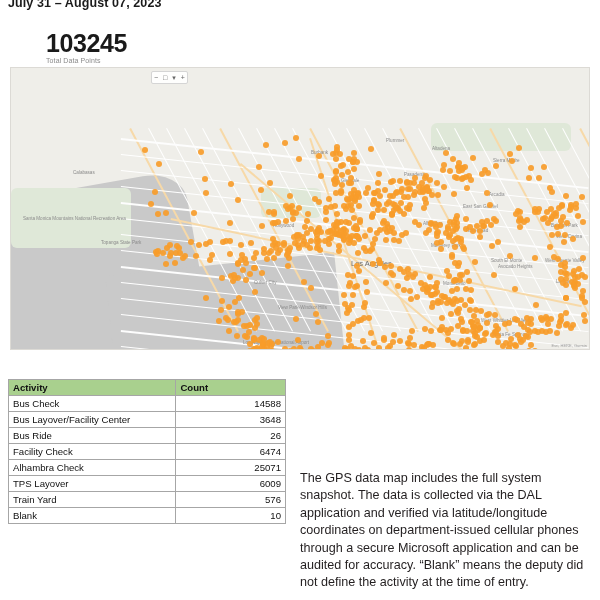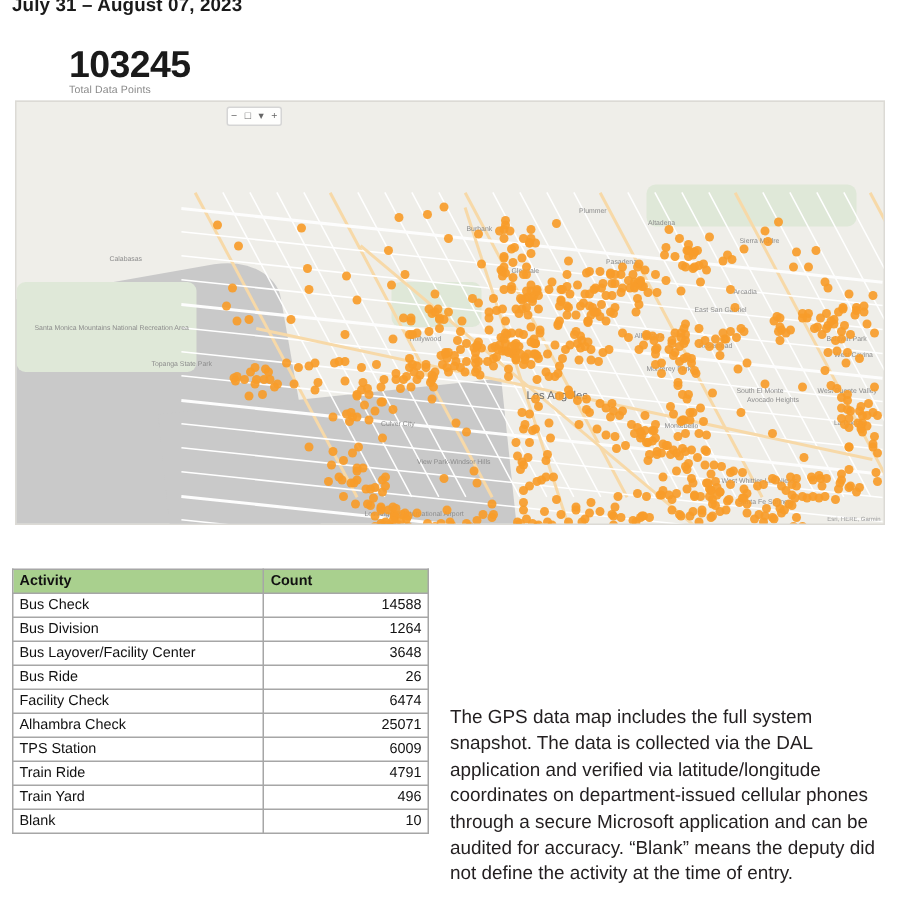--- a/index.html
+++ b/index.html
@@ -1176,50 +1176,42 @@
           <th class="act-col">Activity</th>
           <th class="count-col">Count</th>
         </tr>
       </thead>
       <tbody id="table-body">
           <tr>
             <td class="act-col">Bus Check</td>
             <td class="count-col">14588</td>
           </tr>
           <tr>
-            <td class="act-col">Bus Division</td>
-            <td class="count-col">1264</td>
-          </tr>
-          <tr>
             <td class="act-col">Bus Layover/Facility Center</td>
             <td class="count-col">3648</td>
           </tr>
           <tr>
             <td class="act-col">Bus Ride</td>
             <td class="count-col">26</td>
           </tr>
           <tr>
             <td class="act-col">Facility Check</td>
             <td class="count-col">6474</td>
           </tr>
           <tr>
             <td class="act-col">Alhambra Check</td>
             <td class="count-col">25071</td>
           </tr>
           <tr>
-            <td class="act-col">TPS Station</td>
+            <td class="act-col">TPS Layover</td>
             <td class="count-col">6009</td>
           </tr>
           <tr>
-            <td class="act-col">Train Ride</td>
-            <td class="count-col">4791</td>
-          </tr>
-          <tr>
             <td class="act-col">Train Yard</td>
-            <td class="count-col">496</td>
+            <td class="count-col">576</td>
           </tr>
           <tr>
             <td class="act-col">Blank</td>
             <td class="count-col">10</td>
           </tr>
         </tbody>
     </table>
   </div>
 
   <div class="blurb">The GPS data map includes the full system snapshot. The data is collected via the DAL application and verified via latitude/longitude coordinates on department-issued cellular phones through a secure Microsoft application and can be audited for accuracy. “Blank” means the deputy did not define the activity at the time of entry.</div>

